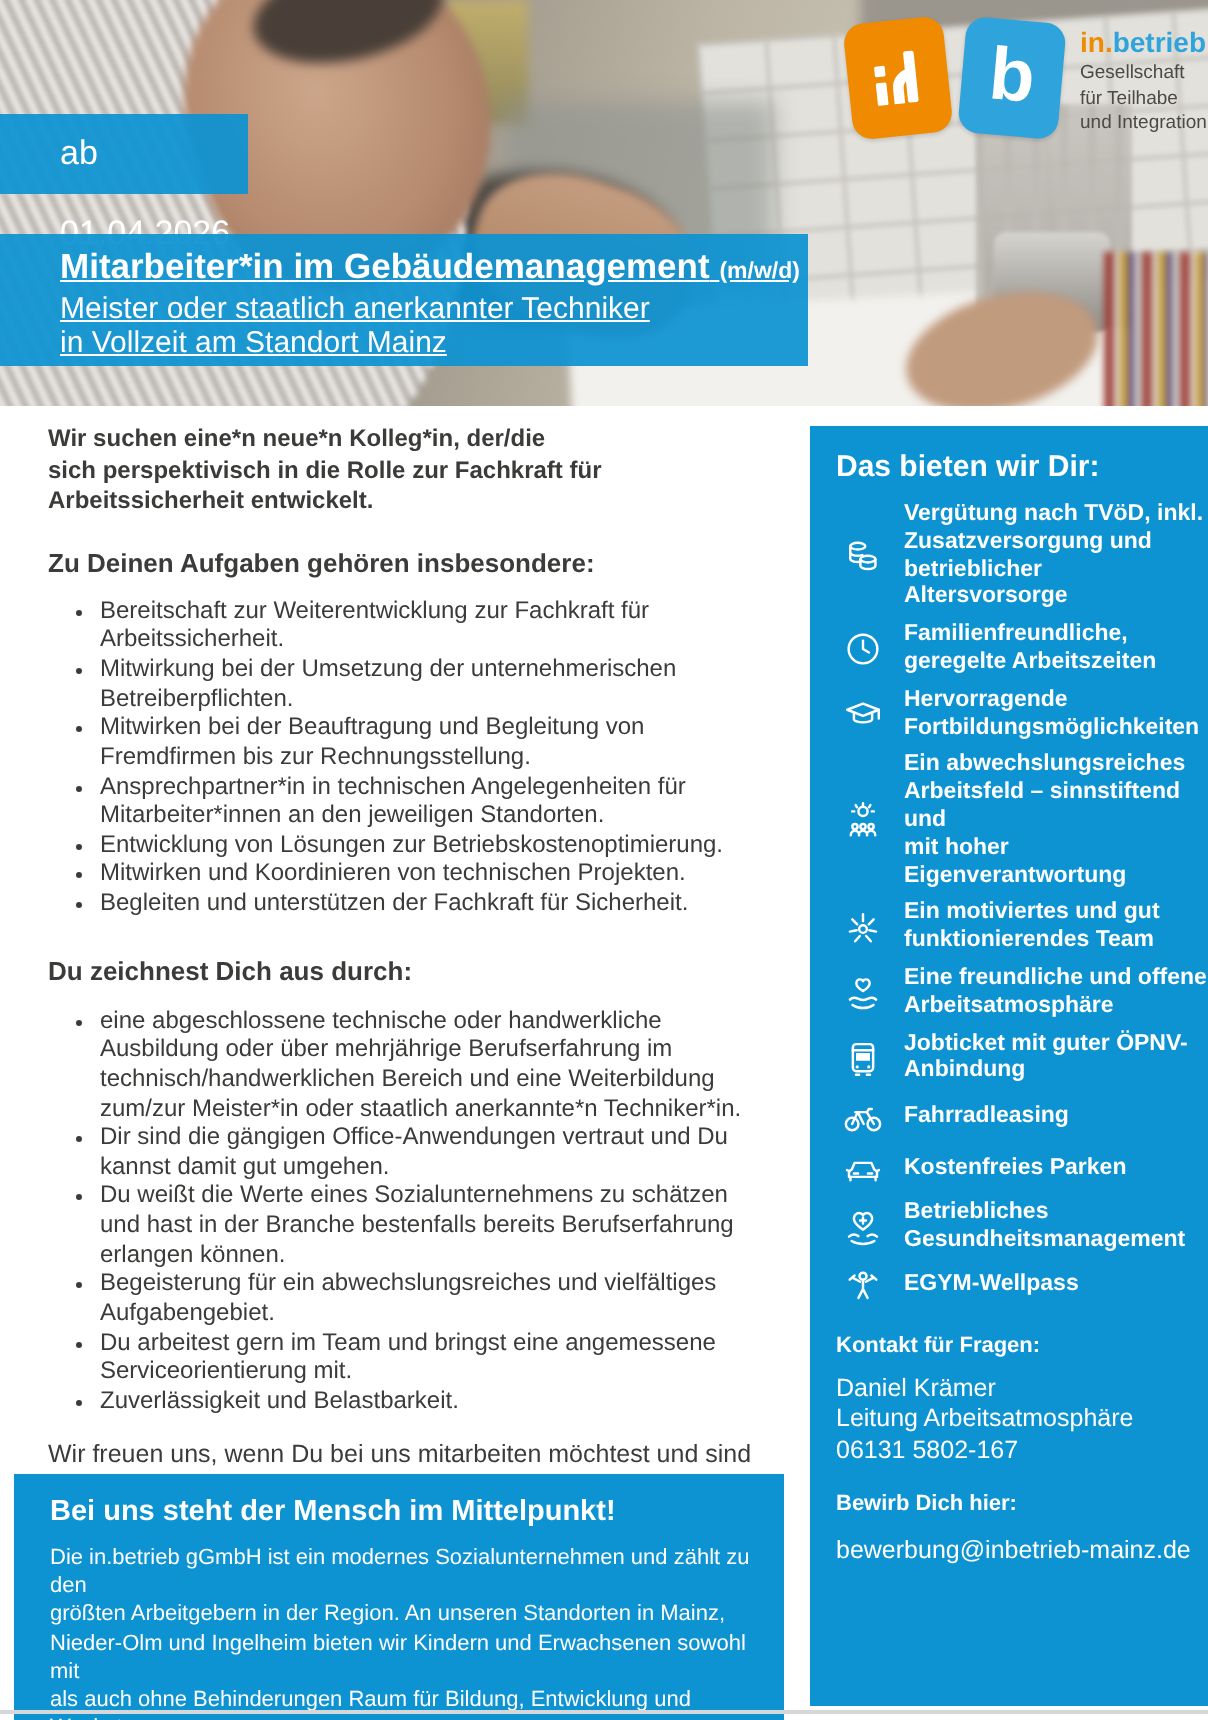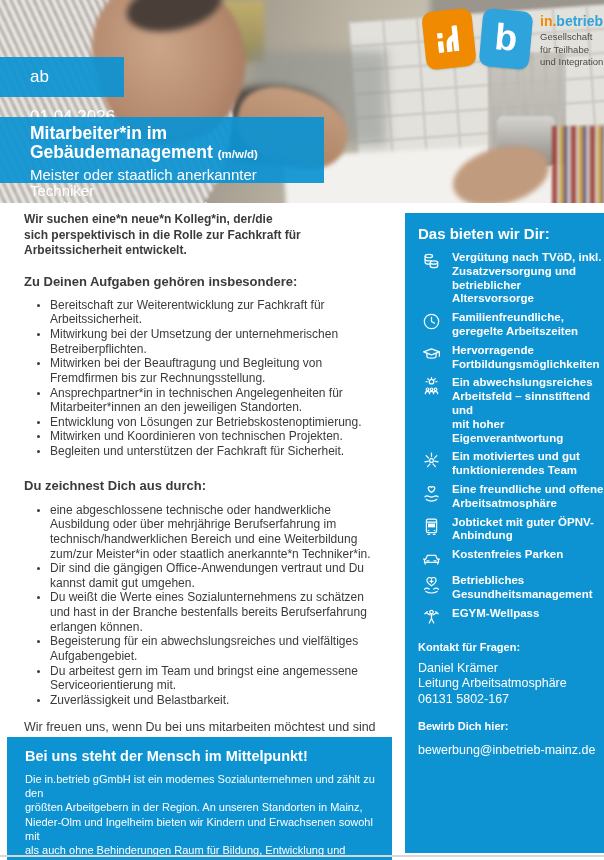--- a/index.html
+++ b/index.html
@@ -33,22 +33,22 @@
   .p-dispenser{left:497px;top:116px;width:58px;height:50px;border-radius:6px;
            background:linear-gradient(#d6d4cf,#8e8b85);filter:blur(1px);}
   .p-bottles{left:552px;top:126px;width:52px;height:80px;opacity:.9;filter:blur(1.5px);
            background:repeating-linear-gradient(90deg,#a33c33 0 5px,#d8cfc6 5px 8px,#c79a2a 8px 12px,#5f4a82 12px 15px,#c4c2bd 15px 19px);}
   .p-hand2{left:452px;top:148px;width:98px;height:56px;background:#c49a7a;border-radius:50%;transform:rotate(-15deg);filter:blur(2.5px);}
   .p-faucet{left:255px;top:0;width:130px;height:203px;}
 
   
   .badge{position:absolute;left:0;top:57px;width:124px;height:40px;box-sizing:border-box;
          background:rgba(13,146,210,.93);color:#fff;font-size:17px;line-height:40px;padding-left:30px;z-index:3;}
-  .banner{position:absolute;left:0;top:117px;width:324px;height:66px;box-sizing:border-box;
-          background:rgba(13,146,210,.93);color:#fff;padding:7px 0 0 30px;z-index:3;}
+  .banner{position:absolute;left:0;top:117px;width:404px;height:66px;box-sizing:border-box;
+          background:rgba(13,146,210,.93);color:#fff;padding:7px 0 0 30px;z-index:3;text-decoration:underline;}
   .banner-title{font-weight:bold;font-size:17.5px;line-height:1.1;}
   .banner-title .mwd{font-size:11.5px;font-weight:bold;}
   .banner-sub{font-size:15px;line-height:1.12;margin-top:4px;white-space:pre-line;}
 
   .logo{position:absolute;left:424px;top:10px;display:flex;align-items:flex-start;z-index:4;}
   .tile{width:50px;height:58px;border-radius:10px;display:flex;align-items:center;justify-content:center;box-shadow:0 1px 2px rgba(0,0,0,.15);}
   .tile-orange{background:#f08a00;transform:rotate(-6deg);}
   .tile-blue{background:#2ea3dc;transform:rotate(5deg);margin-left:7px;}
   .tile-blue .b-letter{color:#fff;font-size:37px;font-weight:bold;line-height:1;padding-bottom:3px;}
   .logo-text{margin-left:9px;padding-top:4px;}
@@ -65,21 +65,21 @@
   ul.blist{margin:0;padding:0 0 0 26px;list-style:disc;}
   ul.blist li{font-size:12px;line-height:1.22;white-space:pre-line;}
   ul.blist li::marker{font-size:10px;}
   .closing{font-size:12.5px;line-height:1.2;margin:13px 0 0;white-space:pre-line;}
   .hashtag{font-size:12.5px;line-height:1.2;margin:0;}
 
   
   .sidebar{position:absolute;left:405px;top:213px;width:208px;height:640px;box-sizing:border-box;
            background:#0e93d2;color:#fff;padding:12px 8px 0 13px;}
   .sb-h{font-size:15px;font-weight:bold;margin:0 0 9px;}
-  .benefit{display:flex;align-items:flex-start;margin-bottom:5px;min-height:21px;}
+  .benefit{display:flex;align-items:center;margin-bottom:5px;min-height:21px;}
   .b-icon{flex:0 0 26px;width:26px;display:flex;justify-content:center;}
   .b-icon svg{width:21px;height:21px;stroke:#fff;fill:none;stroke-width:1.4;stroke-linecap:round;stroke-linejoin:round;}
   .b-label{font-size:11.5px;font-weight:bold;line-height:1.2;white-space:pre-line;margin-left:8px;}
   .sb-sub{font-size:11px;font-weight:bold;margin:13px 0 8px;}
   .contact-line{font-size:12.5px;line-height:1.24;}
   .email{font-size:12.5px;line-height:1.2;color:#fff;text-decoration:none;display:inline-block;}
 
   
   .bottom-box{position:absolute;left:7px;top:737px;width:385px;height:140px;box-sizing:border-box;
               background:#0e93d2;color:#fff;padding:11px 12px 0 18px;overflow:hidden;}
@@ -283,20 +283,33 @@
             <rect x="8" y="8.6" width="8" height="4.4" fill="#fff" stroke="none"></rect>
             <circle cx="8.7" cy="16.5" r="0.9" fill="#fff" stroke="none"></circle>
             <circle cx="15.3" cy="16.5" r="0.9" fill="#fff" stroke="none"></circle>
             <path d="M8 21h1.8M14.2 21h1.8"></path>
           </svg>
       </span>
       <span class="b-label">Jobticket mit guter ÖPNV-
 Anbindung</span>
     </div>
 
+    <div class="benefit">
+      <span class="b-icon">
+        <svg viewBox="0 0 24 24">
+            <circle cx="5.8" cy="16" r="3.6"></circle>
+            <circle cx="18.2" cy="16" r="3.6"></circle>
+            <path d="M5.8 16l3.2-6.8h5.2l4 6.8"></path>
+            <path d="M12.4 16l-3.4-6.8"></path>
+            <path d="M7.6 9.2h3.2"></path>
+            <path d="M14.2 9.2l1.2-1.8h1.6"></path>
+          </svg>
+      </span>
+      <span class="b-label">Fahrradleasing</span>
+    </div>
 
     <div class="benefit">
       <span class="b-icon">
         <svg viewBox="0 0 24 24">
             <path d="M4 16.5h16v-3.2l-1.6-1-1.6-3.8H7.2l-1.6 3.8-1.6 1z"></path>
             <path d="M4.8 16.5v1.9M19.2 16.5v1.9"></path>
             <path d="M2.9 12.6l1.5.7M21.1 12.6l-1.5.7"></path>
             <path d="M6.8 14.6h2.4M14.8 14.6h2.4"></path>
           </svg>
       </span>

